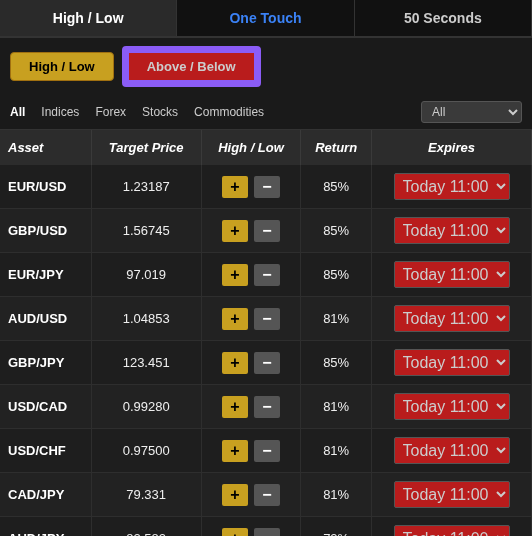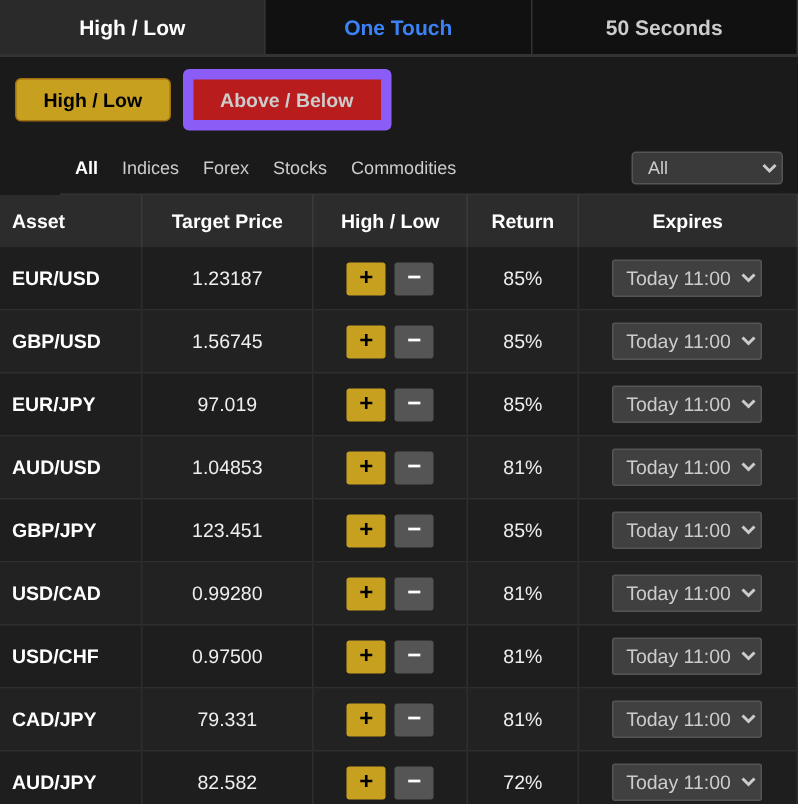--- a/index.html
+++ b/index.html
@@ -62,21 +62,20 @@
     }
 
     
     .filter-row {
       display: flex;
       align-items: center;
       padding: 6px 10px;
       background: #1a1a1a;
       border-bottom: 1px solid #333;
       gap: 16px;
-      margin-left: 40px;
     }
     .filter-link {
       color: #ccc;
       cursor: pointer;
       font-size: 12px;
       text-decoration: none;
     }
     .filter-link.active {
       color: #fff;
       font-weight: bold;
@@ -103,20 +102,21 @@
     .assets-table thead tr {
       background: #2c2c2c;
     }
     .assets-table thead th {
       padding: 10px 8px;
       text-align: center;
       color: #fff;
       font-size: 13px;
       font-weight: bold;
       border-right: 1px solid #3a3a3a;
+      font-style: italic;
     }
     .assets-table thead th:first-child {
       text-align: left;
     }
     .assets-table tbody tr {
       background: #1e1e1e;
       border-bottom: 1px solid #2e2e2e;
     }
     .assets-table tbody tr:nth-child(even) {
       background: #222;
@@ -157,25 +157,25 @@
       font-size: 16px;
       font-weight: bold;
       cursor: pointer;
       border-radius: 2px;
       margin: 0 2px;
       line-height: 1;
     }
 
     
     .expires-select {
-      background: #404040;
+      background: #b91c1c;
       color: #ccc;
       border: 1px solid #555;
       padding: 3px 4px;
-      font-size: 13px;
+      font-size: 16px;
       border-radius: 2px;
       cursor: pointer;
       appearance: auto;
     }
 
     .hl-controls {
       display: flex;
       align-items: center;
       justify-content: center;
       gap: 2px;

